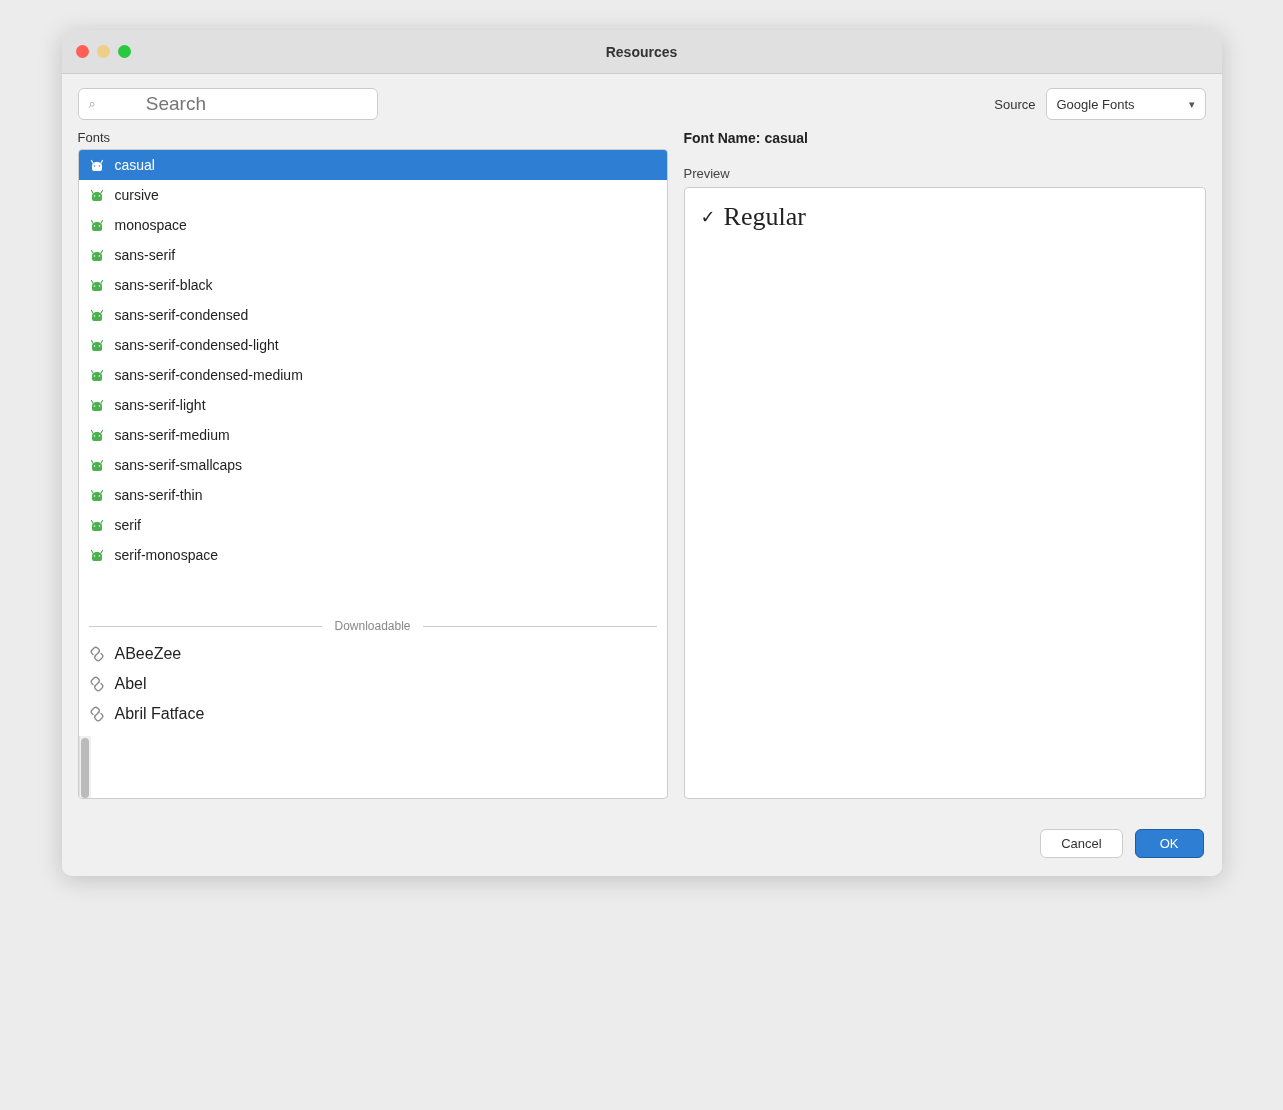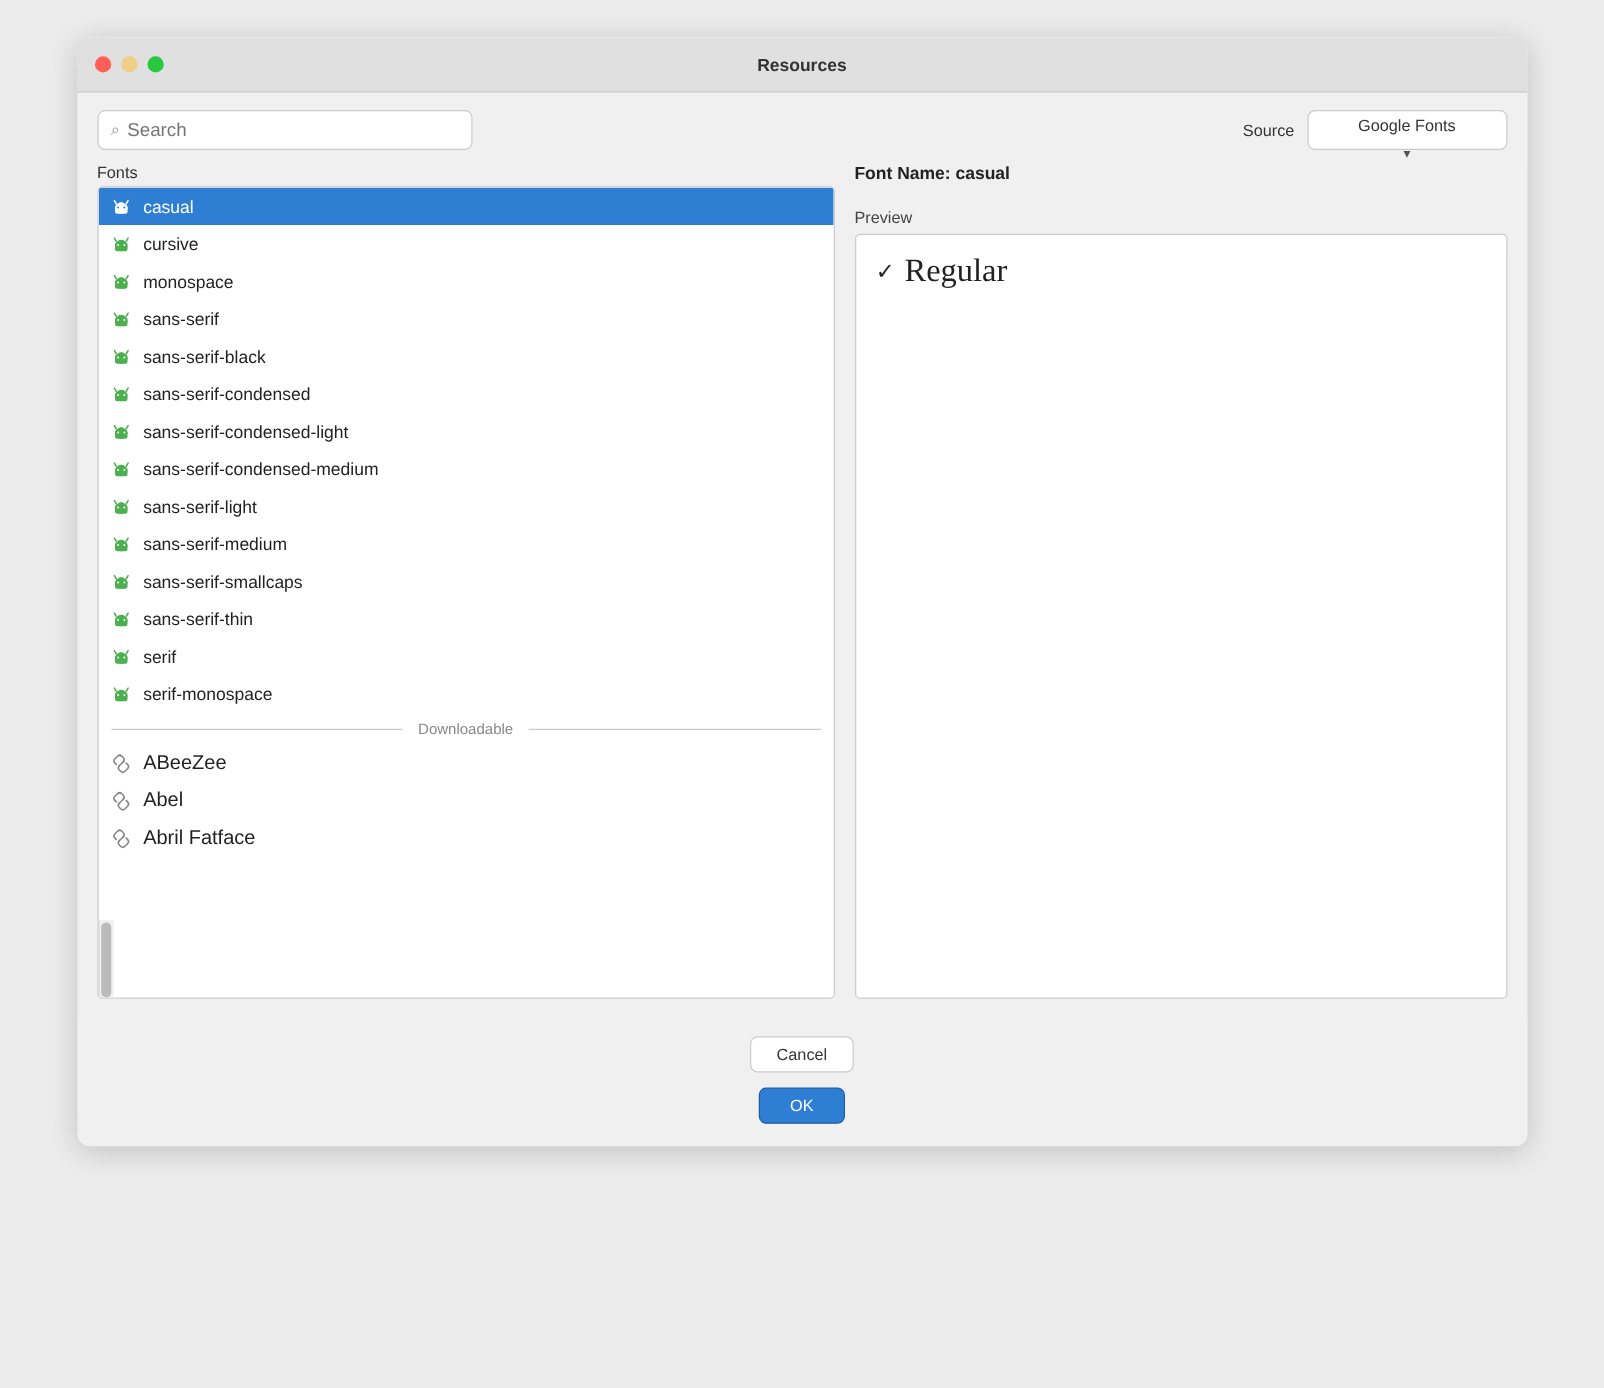--- a/index.html
+++ b/index.html
@@ -73,23 +73,24 @@
       height: 32px;
     }
     .search-icon-svg {
       color: #999;
       margin-right: 6px;
       font-size: 13px;
     }
     .search-input {
       border: none;
       outline: none;
-      font-size: 15px;
+      font-size: 19px;
       background: transparent;
       width: 100%;
+      margin-left: 44px;
     }
     .source-row {
       display: flex;
       align-items: center;
       gap: 10px;
     }
     .source-label {
       font-size: 13px;
       color: #333;
     }
@@ -99,21 +100,20 @@
       background: white;
       border: 1px solid #ccc;
       border-radius: 6px;
       padding: 4px 10px;
       height: 32px;
       min-width: 160px;
       cursor: pointer;
       font-size: 13px;
       justify-content: space-between;
       gap: 8px;
-      flex-direction: column;
     }
     .source-select-text { color: #333; }
     .chevron-down { color: #555; font-size: 11px; }
     .main-content {
       display: flex;
       flex-direction: row;
       padding: 0 16px 16px 16px;
       gap: 16px;
       flex: 1;
     }
@@ -179,20 +179,21 @@
       font-size: 12px;
       flex-shrink: 0;
     }
     .section-divider {
       display: flex;
       align-items: center;
       padding: 6px 10px;
       gap: 12px;
       color: #888;
       font-size: 12px;
+      margin-top: 43px;
     }
     .divider-line {
       flex: 1;
       height: 1px;
       background: #ccc;
     }
     .right-panel {
       flex: 1;
       display: flex;
       flex-direction: column;
@@ -242,21 +243,20 @@
       background: #bbb;
       border-radius: 4px;
     }
     .footer {
       display: flex;
       justify-content: flex-end;
       align-items: center;
       padding: 14px 18px 18px 18px;
       gap: 12px;
       background: #f0f0f0;
-      flex-direction: column;
     }
     .btn-cancel {
       background: white;
       border: 1px solid #ccc;
       border-radius: 6px;
       padding: 6px 20px;
       font-size: 13px;
       cursor: pointer;
       color: #333;
     }

